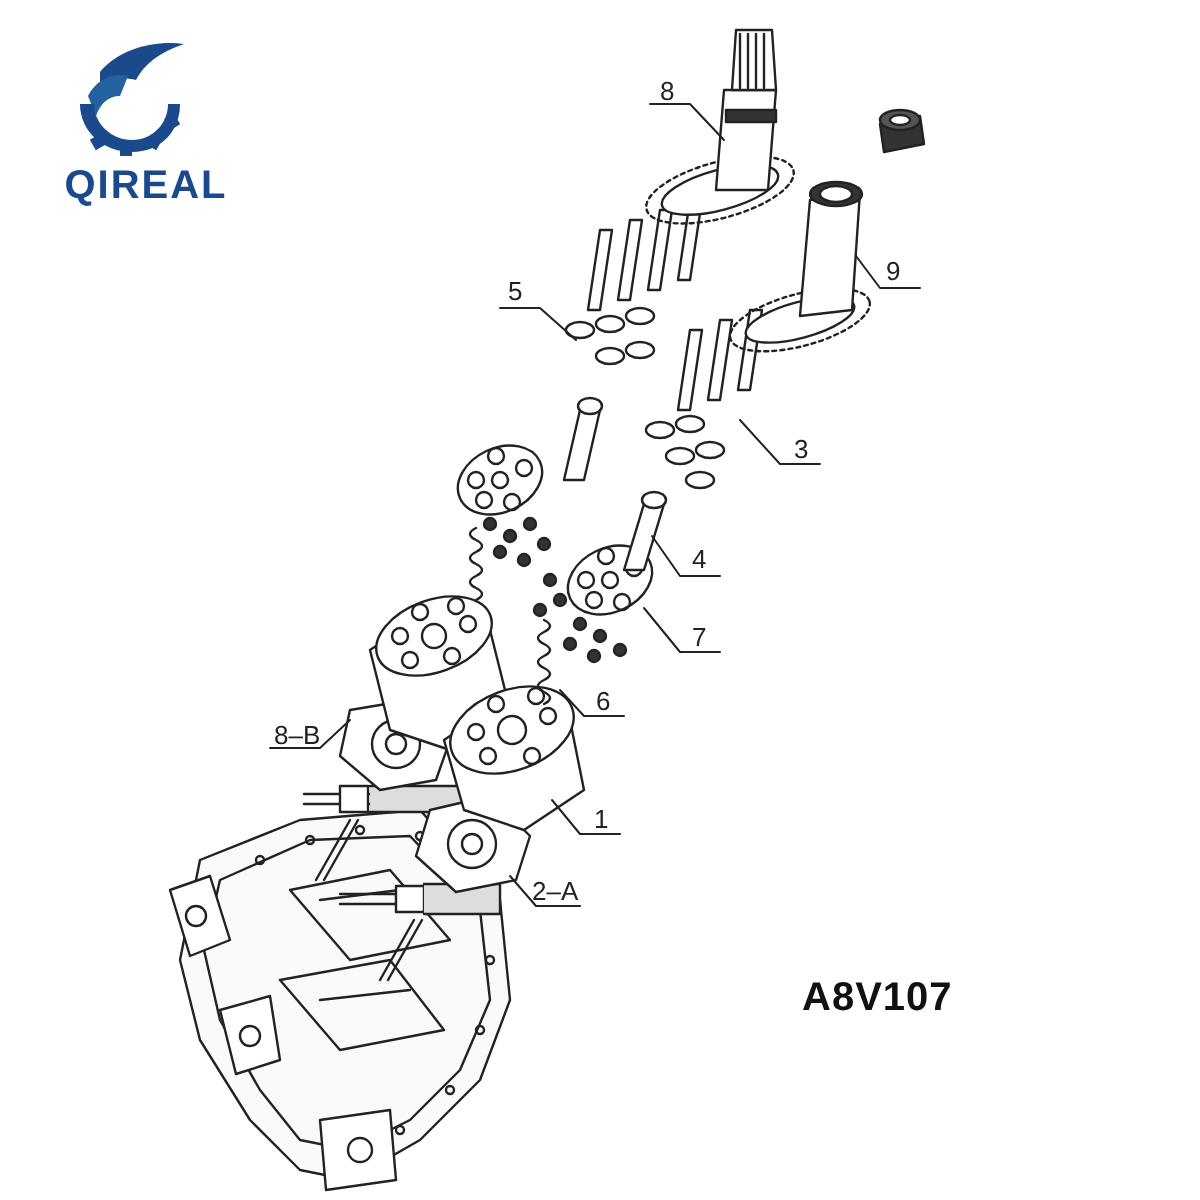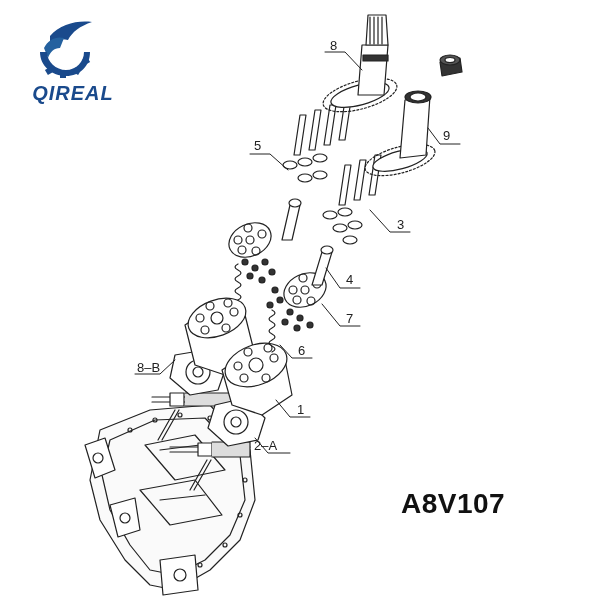--- a/index.html
+++ b/index.html
@@ -1,20 +1,20 @@
 <!DOCTYPE html>
 <html><head>
 <meta charset="utf-8">
 <style>
   html, body { margin: 0; padding: 0; background: #ffffff; }
   body { width: 600px; height: 600px; position: relative; overflow: hidden; font-family: "Liberation Sans", sans-serif; }
   .logo { position: absolute; left: 18px; top: 18px; width: 110px; height: 90px; }
   .logo-mark { position: absolute; left: 12px; top: 0; width: 70px; height: 62px; }
-  .logo-text { position: absolute; left: 0; top: 64px; width: 110px; text-align: center; font-family: "Liberation Sans", sans-serif; font-weight: bold; font-size: 20px; letter-spacing: 1px; color: #1a4a8c; font-style: italic; }
-  .model { position: absolute; left: 401px; top: 488px; font-family: "Liberation Sans", sans-serif; font-weight: bold; font-size: 28px; color: #111; letter-spacing: 0.5px; }
+  .logo-text { position: absolute; left: 0; top: 64px; width: 110px; text-align: center; font-family: "Liberation Sans", sans-serif; font-weight: bold; font-size: 20px; letter-spacing: 1px; color: #1a4a8c; }
+  .model { position: absolute; left: 401px; top: 488px; font-family: "Liberation Sans", sans-serif; font-weight: bold; font-size: 20px; color: #111; letter-spacing: 0.5px; }
   svg.diagram { position: absolute; left: 0; top: 0; width: 600px; height: 600px; }
   .callout { position: absolute; font-family: "Liberation Sans", sans-serif; font-size: 13px; color: #222; }
 </style>
 </head>
 <body>
 
 <svg class="diagram" viewBox="0 0 600 600" xmlns="http://www.w3.org/2000/svg">
   <g fill="none" stroke="#222" stroke-width="1.2" stroke-linejoin="round" stroke-linecap="round">
 
     <g>
@@ -220,15 +220,15 @@
 
 <div class="callout" style="left:330px;top:38px">8</div>
 <div class="callout" style="left:443px;top:128px">9</div>
 <div class="callout" style="left:254px;top:138px">5</div>
 <div class="callout" style="left:397px;top:217px">3</div>
 <div class="callout" style="left:346px;top:272px">4</div>
 <div class="callout" style="left:346px;top:311px">7</div>
 <div class="callout" style="left:298px;top:343px">6</div>
 <div class="callout" style="left:137px;top:360px">8–B</div>
 <div class="callout" style="left:297px;top:402px">1</div>
-<div class="callout" style="left:254px;top:438px">2–A</div>
+<div class="callout" style="left:266px;top:438px">2–A</div>
 
 <div class="model">A8V107</div>
 
 </body></html>

